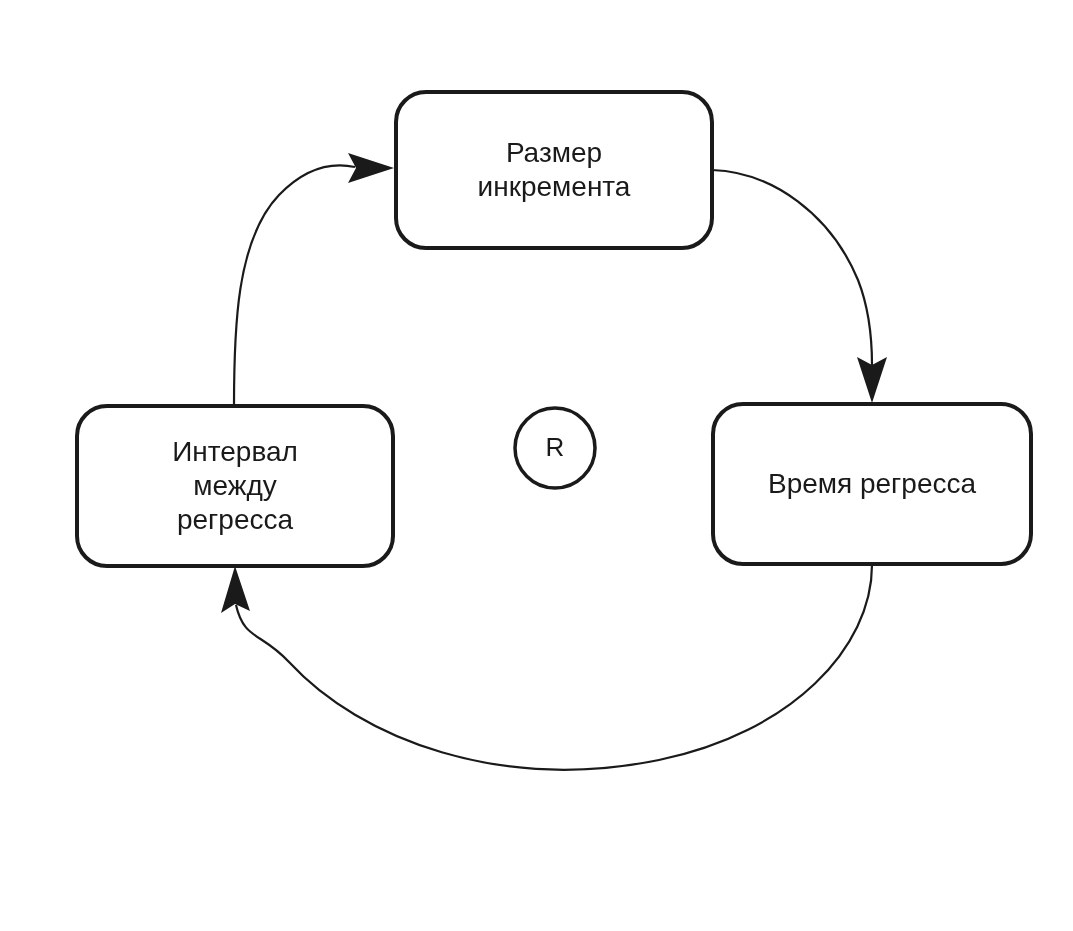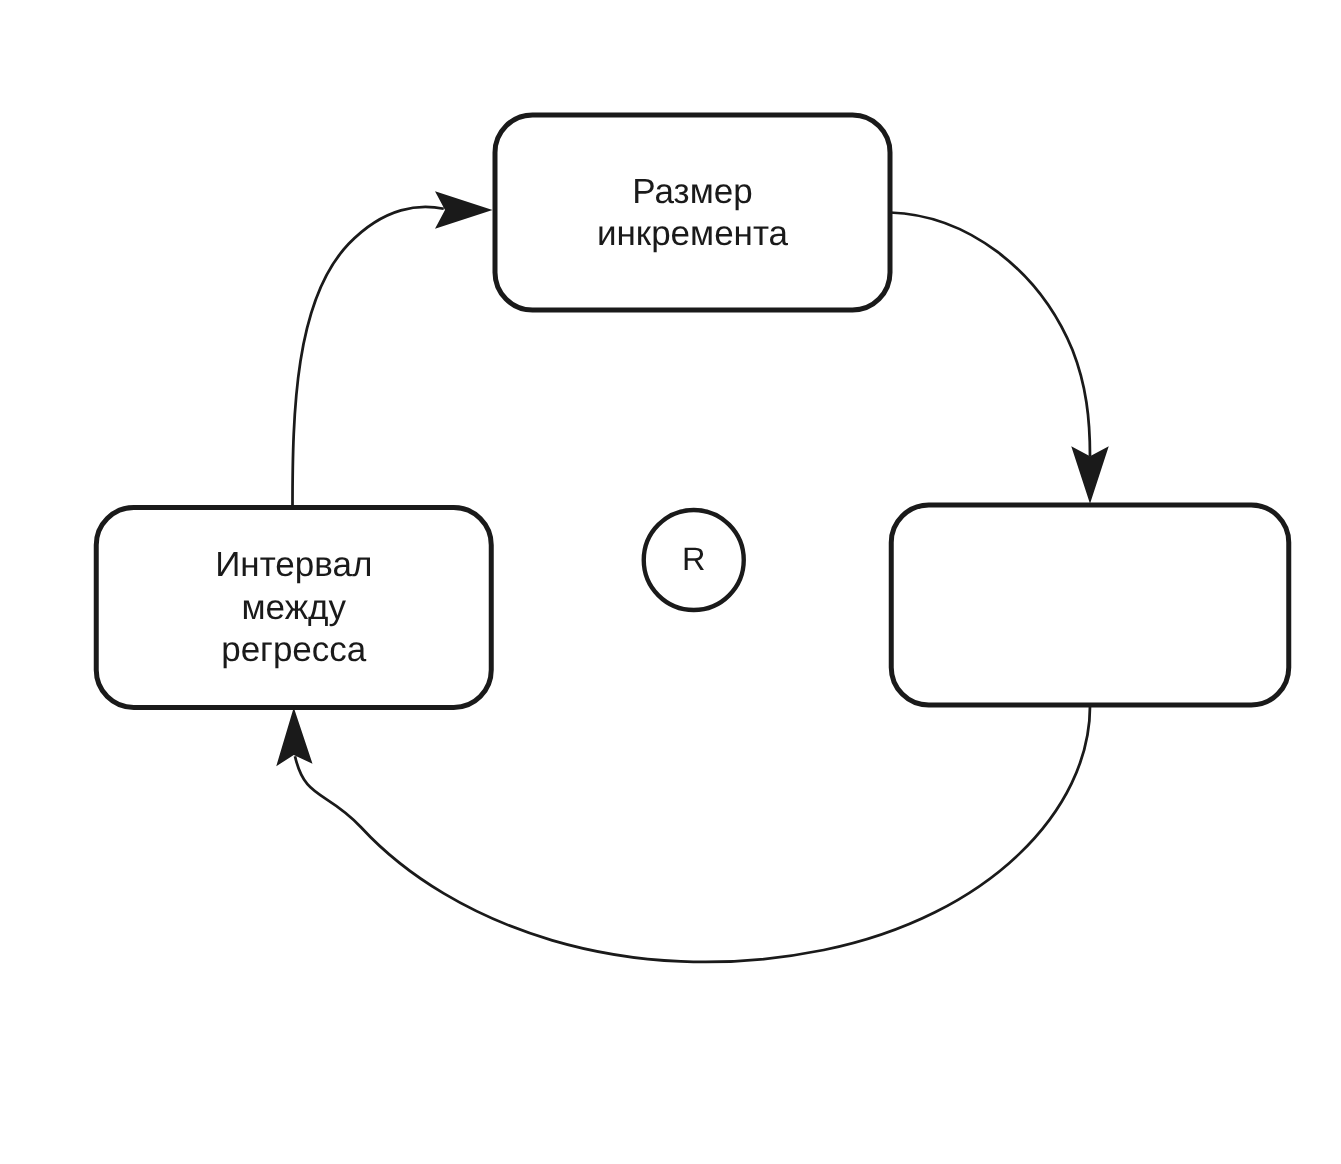--- a/index.html
+++ b/index.html
@@ -120,16 +120,17 @@
     <circle class="loop-circle" cx="524" cy="448" r="40"></circle>
   </svg>
 
   <div class="node-label" id="label-increment-size">Размер
 инкремента</div>
 
   <div class="node-label" id="label-release-interval">Интервал
 между
 регресса</div>
 
+  <div class="node-label" id="label-regression-time">Время регресса</div>
 
   <div class="node-label" id="label-loop-marker">R</div>
 
 </div>
 
 </body></html>

